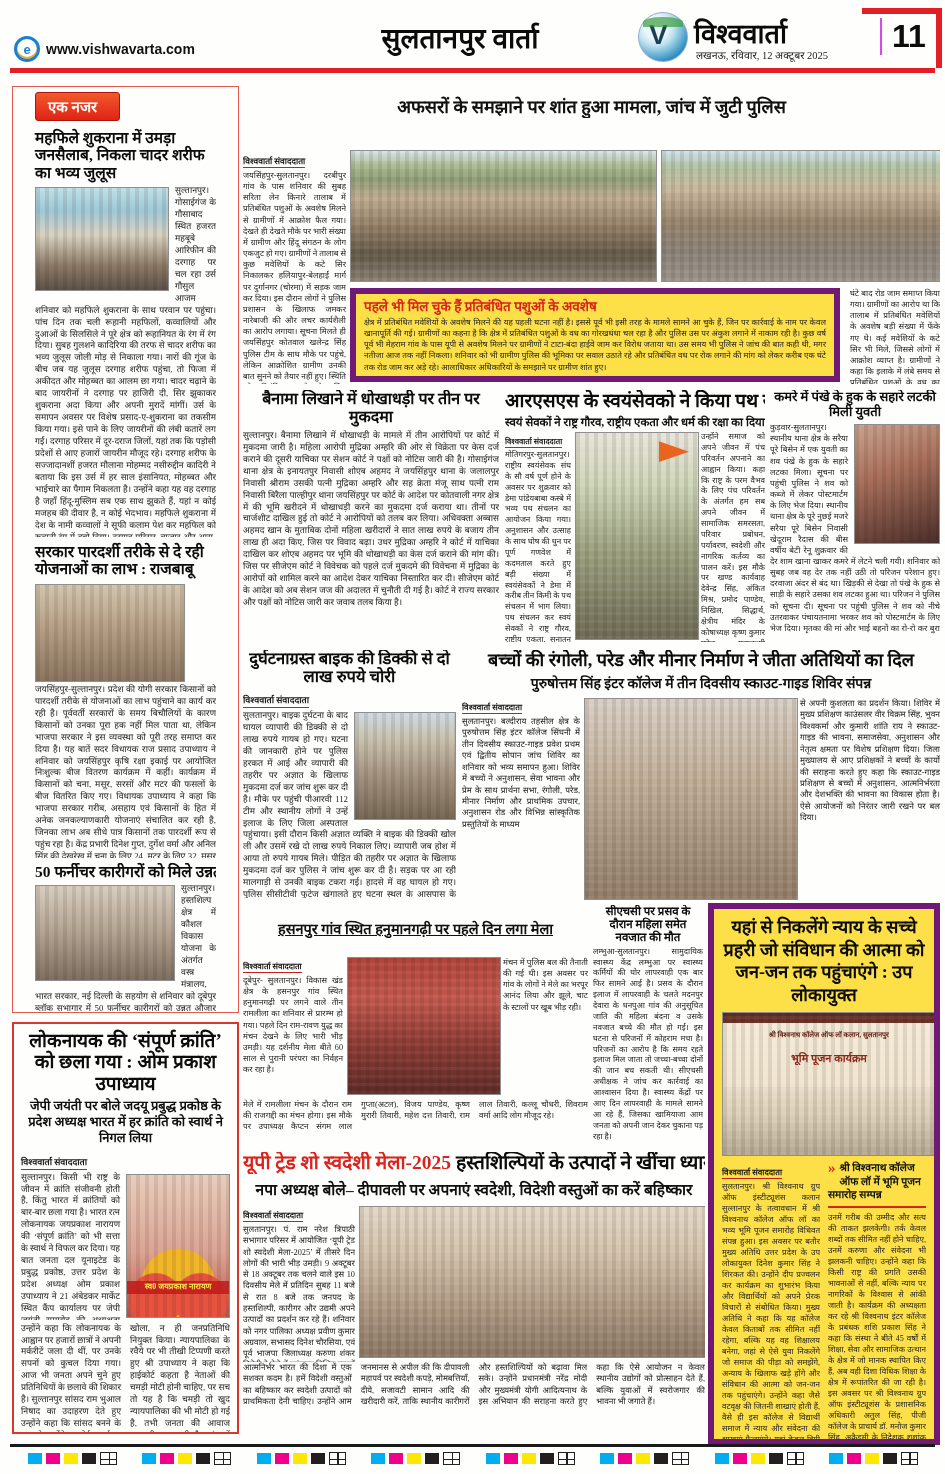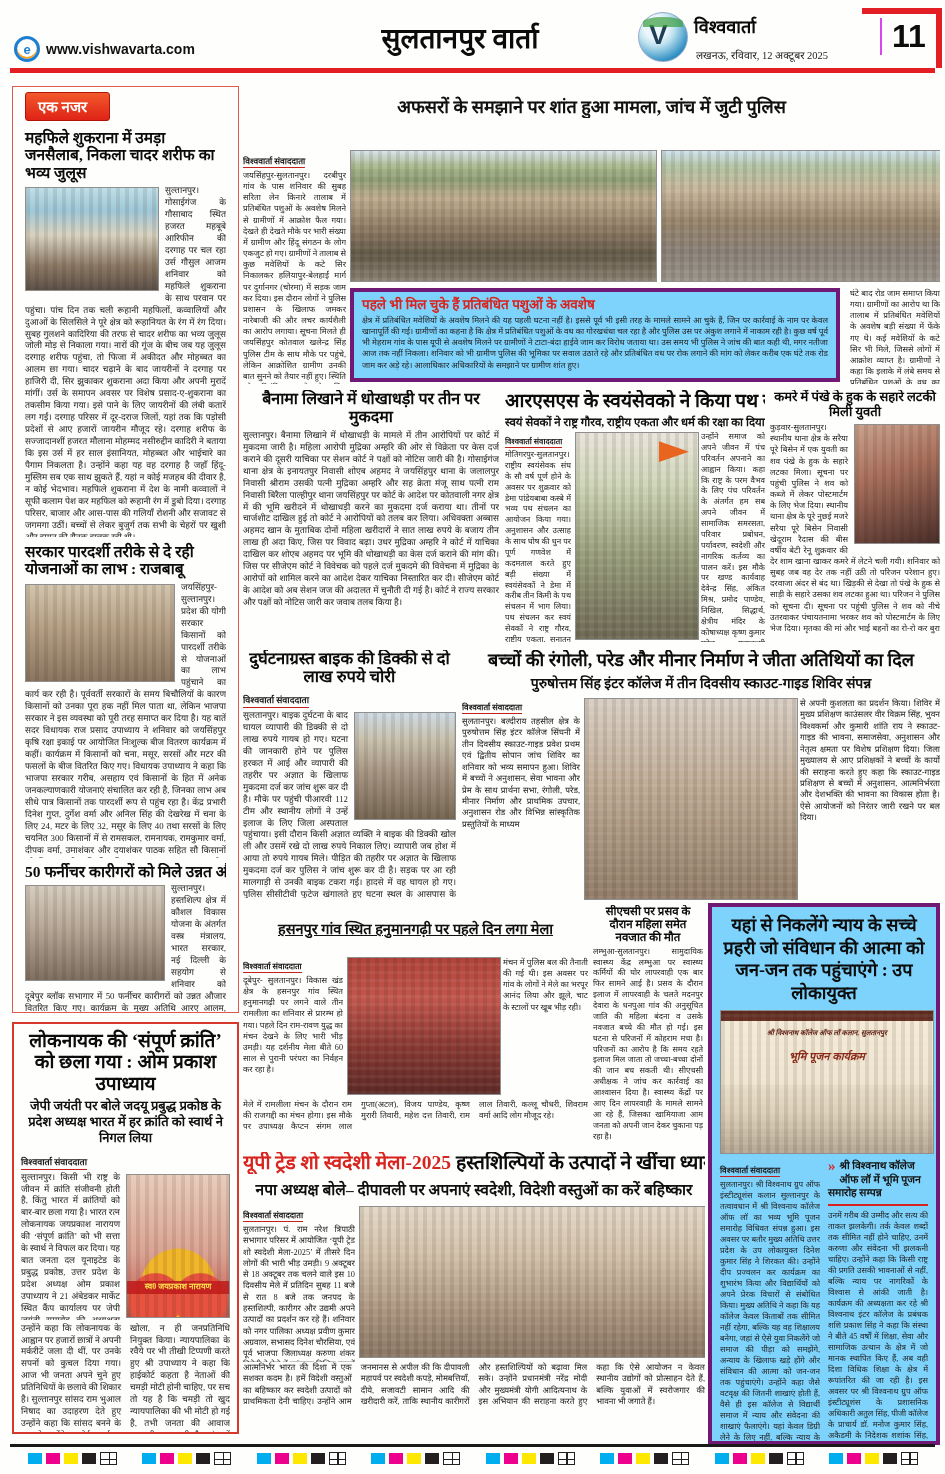--- a/index.html
+++ b/index.html
@@ -36,21 +36,21 @@
   .ph-bike{background:linear-gradient(180deg,#cfdbe4 0%,#c9c2ae 25%,#a59482 58%,#776855 100%);}
   .ph-scout{background:linear-gradient(180deg,#d9cfc4 0%,#c0ad97 42%,#927d68 100%);}
   .ph-ramlila{background:linear-gradient(180deg,#b0433a 0%,#c2574d 30%,#8e3b35 62%,#5e2a26 100%);}
   .ph-mela{background:linear-gradient(180deg,#e3d7c6 0%,#d4c3ac 30%,#b09a84 66%,#8a7663 100%);}
   .ph-banner{background:linear-gradient(180deg,#5e2b20 0%,#6b342a 7%,#f4ead6 7%,#f0e5d0 52%,#e8ddc8 52%,#dccfb8 72%,#b5a893 100%);}
   .flag{position:absolute;background:#e8641f;clip-path:polygon(0 0,100% 40%,0 80%);}
   .jpcap{position:absolute;left:0;right:0;bottom:16%;background:rgba(190,28,28,.88);color:#ffe34d;
          font-size:8px;font-weight:700;text-align:center;padding:1px 0;z-index:2;}
   .bannert1{position:absolute;left:6%;right:6%;top:12%;color:#5e1f14;font-size:7px;font-weight:700;text-align:center;z-index:2;white-space:nowrap;overflow:hidden;}
   .bannert2{position:absolute;left:6%;right:6%;top:26%;color:#8c2a1a;font-size:11px;font-weight:700;text-align:center;z-index:2;white-space:nowrap;overflow:hidden;}
-  .redbox{position:absolute;border:4px solid #701a75;background:#7dd3fc;}
+  .redbox{position:absolute;border:6px solid #701a75;background:#fde047;}
   .quote{font-weight:700;font-size:10.5px;line-height:1.3;color:#141414;}
   .qmark{color:#d8231f;font-weight:700;font-size:15px;float:left;margin-right:4px;line-height:1;}
   .markgrp{display:flex;align-items:center;gap:4px;}
   .mark{width:14px;height:11px;display:inline-block;}
   .regmark{width:15px;height:11px;display:inline-block;border:1.5px solid #222;position:relative;background:#fff;}
   .regmark::before{content:"";position:absolute;left:50%;top:0;bottom:0;width:1.5px;background:#222;}
   .regmark::after{content:"";position:absolute;top:50%;left:0;right:0;height:1.5px;background:#222;}
   .twocol{column-count:2;column-gap:9px;}
   .threecol{column-count:3;column-gap:9px;}
   .fourcol{column-count:4;column-gap:9px;}
@@ -65,30 +65,30 @@
     <span style="width:20px;height:20px;border-radius:50%;border:3px solid #1e7fd0;color:#1e7fd0;display:inline-flex;align-items:center;justify-content:center;font-weight:700;font-size:13px;font-family:'Liberation Sans',sans-serif;box-shadow:inset 0 -2px 0 #f6a21d;">e</span>
     <span class="sans" style="font-weight:700;font-size:14px;color:#111;">www.vishwavarta.com</span>
   </div>
 
   <div class="abs" style="left:250px;top:18px;width:420px;text-align:center;font-size:28px;font-weight:700;color:#0b0b0b;">सुलतानपुर वार्ता</div>
 
   <div class="abs" style="left:638px;top:12px;width:48px;height:48px;border-radius:50%;background:radial-gradient(circle at 35% 30%,#eaf6fb 0 25%,#bfe2ef 40%,#2e8fc2 75%,#176c9c 100%);border:1px solid #9ac;">
     <span class="abs" style="left:10px;top:6px;font-size:28px;font-weight:700;color:#1c3f55;font-family:'Liberation Sans',sans-serif;">V</span>
     <span class="abs" style="left:4px;top:4px;width:40px;height:10px;background:#3a9e3f;border-radius:50% 50% 0 0;opacity:.7;"></span>
   </div>
-  <div class="abs" style="left:694px;top:14px;font-size:18px;font-weight:700;color:#0a0a0a;">विश्ववार्ता</div>
+  <div class="abs" style="left:694px;top:14px;font-size:27px;font-weight:700;color:#0a0a0a;">विश्ववार्ता</div>
   <div class="abs" style="left:696px;top:48px;font-size:10.5px;font-weight:400;color:#222;">लखनऊ,  रविवार, 12 अक्टूबर 2025</div>
 
   <div class="abs" style="left:862px;top:8px;width:74px;height:54px;border-top:6px solid #e31e24;border-right:6px solid #e31e24;">
     <span class="abs" style="left:18px;top:4px;border-left:2px solid #d946ef;padding-left:10px;font-size:32px;font-weight:700;color:#0c0c0c;font-family:'Liberation Sans',sans-serif;">11</span>
   </div>
 
   <div class="abs" style="left:10px;top:68px;width:925px;height:5px;background:#e31e24;"></div>
 
-  <div class="abs" style="left:12px;top:86px;width:227px;height:927px;border:1.5px solid #e2594e;padding:5px 12px;box-sizing:border-box;overflow:hidden;">
+  <div class="abs" style="left:12px;top:86px;width:227px;height:927px;border:1.5px solid #e2594e;padding:5px 22px;box-sizing:border-box;overflow:hidden;">
     <div style="background:linear-gradient(180deg,#f2592b,#df2316);border:1px solid #b01407;color:#fff;font-weight:700;font-size:15px;display:inline-block;padding:3px 22px 4px 12px;border-radius:3px;">एक नजर</div>
 
     
     <div class="hl" style="font-size:15.5px;text-align:left;margin:8px 0 4px 0;">महफिले शुकराना में उमड़ा जनसैलाब, निकला चादर शरीफ का भव्य जुलूस</div>
     <div class="bd" style="height:352px;overflow:hidden;">
       <span class="ph-f ph-mehfil" style="width:132px;height:102px;"></span>
       <span class="dl">सुल्तानपुर।</span>
       <span>गोसाईगंज के गौसाबाद स्थित हजरत महबूबे आरिफीन की दरगाह पर चल रहा उर्स गौसुल आजम शनिवार को महफिले शुकराना के साथ परवान पर पहुंचा। पांच दिन तक चली रूहानी महफिलों, कव्वालियों और दुआओं के सिलसिले ने पूरे क्षेत्र को रूहानियत के रंग में रंग दिया। सुबह गुलशने कादिरिया की तरफ से चादर शरीफ का भव्य जुलूस जोली मोड़ से निकाला गया। नारों की गूंज के बीच जब यह जुलूस दरगाह शरीफ पहुंचा, तो फिजा में अकीदत और मोहब्बत का आलम छा गया। चादर चढ़ाने के बाद जायरीनों ने दरगाह पर हाजिरी दी, सिर झुकाकर शुकराना अदा किया और अपनी मुरादें मांगीं। उर्स के समापन अवसर पर विशेष प्रसाद-ए-शुकराना का तकसीम किया गया। इसे पाने के लिए जायरीनों की लंबी कतारें लग गईं। दरगाह परिसर में दूर-दराज जिलों, यहां तक कि पड़ोसी प्रदेशों से आए हजारों जायरीन मौजूद रहे। दरगाह शरीफ के सज्जादानशीं हजरत मौलाना मोहम्मद नसीरुद्दीन कादिरी ने बताया कि इस उर्स में हर साल इंसानियत, मोहब्बत और भाईचारे का पैगाम निकलता है। उन्होंने कहा यह वह दरगाह है जहाँ हिंदू-मुस्लिम सब एक साथ झुकते हैं, यहां न कोई मजहब की दीवार है, न कोई भेदभाव। महफिले शुकराना में देश के नामी कव्वालों ने सूफी कलाम पेश कर महफिल को रूहानी रंग में डुबो दिया। दरगाह परिसर, बाजार और आस-पास की गलियाँ रोशनी और सजावट से जगमगा उठीं। बच्चों से लेकर बुजुर्ग तक सभी के चेहरों पर खुशी और इमान की रौनक झलक रही थी।</span>
     </div>
 
@@ -215,21 +215,21 @@
   <div class="art" style="left:593px;top:905px;width:110px;height:245px;">
     <div class="hl" style="font-size:11.5px;">सीएचसी पर प्रसव के दौरान महिला समेत नवजात की मौत</div>
     <div class="bd" style="font-size:8px;margin-top:3px;height:196px;overflow:hidden;">
       <span class="dl">लम्भुआ-सुलतानपुर।</span>
       <span>सामुदायिक स्वास्थ्य केंद्र लम्भुआ पर स्वास्थ्य कर्मियों की घोर लापरवाही एक बार फिर सामने आई है। प्रसव के दौरान इलाज में लापरवाही के चलते मदनपुर देवारा के धनपुआ गांव की अनुसूचित जाति की महिला बंदना व उसके नवजात बच्चे की मौत हो गई। इस घटना से परिजनों में कोहराम मचा है। परिजनों का आरोप है कि समय रहते इलाज मिल जाता तो जच्चा-बच्चा दोनों की जान बच सकती थी। सीएचसी अधीक्षक ने जांच कर कार्रवाई का आश्वासन दिया है। स्वास्थ्य केंद्रों पर आए दिन लापरवाही के मामले सामने आ रहे हैं, जिसका खामियाजा आम जनता को अपनी जान देकर चुकाना पड़ रहा है।</span>
     </div>
   </div>
 
   <div class="redbox" style="left:708px;top:903px;width:232px;height:542px;padding:7px 8px;box-sizing:border-box;overflow:hidden;">
     <div class="hl" style="font-size:18px;line-height:1.25;">यहां से निकलेंगे न्याय के सच्चे प्रहरी जो संविधान की आत्मा को जन-जन तक पहुंचाएंगे : उप लोकायुक्त</div>
-    <div class="ph ph-banner" style="position:relative;display:block;width:212px;height:142px;margin:6px auto 5px auto;font-style:italic;">
+    <div class="ph ph-banner" style="position:relative;display:block;width:212px;height:142px;margin:6px auto 5px auto;">
       <span class="bannert1">श्री विश्वनाथ कॉलेज ऑफ लॉ कलान, सुलतानपुर</span>
       <span class="bannert2">भूमि पूजन कार्यक्रम</span>
     </div>
     <div style="display:flex;gap:8px;">
       <div style="width:50%;">
         <span class="by" style="font-size:8.2px;">विश्ववार्ता संवाददाता</span>
         <div class="bd" style="font-size:8.1px;height:318px;overflow:hidden;">
           <span class="dl">सुलतानपुर।</span>
           <span>श्री विश्वनाथ ग्रुप ऑफ इंस्टीट्यूशंस कलान सुल्तानपुर के तत्वावधान में श्री विश्वनाथ कॉलेज ऑफ लॉ का भव्य भूमि पूजन समारोह विधिवत संपन्न हुआ। इस अवसर पर बतौर मुख्य अतिथि उत्तर प्रदेश के उप लोकायुक्त दिनेश कुमार सिंह ने शिरकत की। उन्होंने दीप प्रज्वलन कर कार्यक्रम का शुभारंभ किया और विद्यार्थियों को अपने प्रेरक विचारों से संबोधित किया। मुख्य अतिथि ने कहा कि यह कॉलेज केवल किताबों तक सीमित नहीं रहेगा, बल्कि यह वह शिक्षालय बनेगा, जहां से ऐसे युवा निकलेंगे जो समाज की पीड़ा को समझेंगे, अन्याय के खिलाफ खड़े होंगे और संविधान की आत्मा को जन-जन तक पहुंचाएंगे। उन्होंने कहा जैसे वटवृक्ष की जितनी शाखाएं होती हैं, वैसे ही इस कॉलेज से विद्यार्थी समाज में न्याय और संवेदना की शाखाएं फैलाएंगे। यहां केवल डिग्री लेने के लिए नहीं, बल्कि न्याय के सच्चे प्रहरी बनने के लिए कदम बढ़ाने होंगे। उप लोकायुक्त ने कहा कि अदालत की दलीलें तभी प्रभावशाली होंगी जब</span>
         </div>

